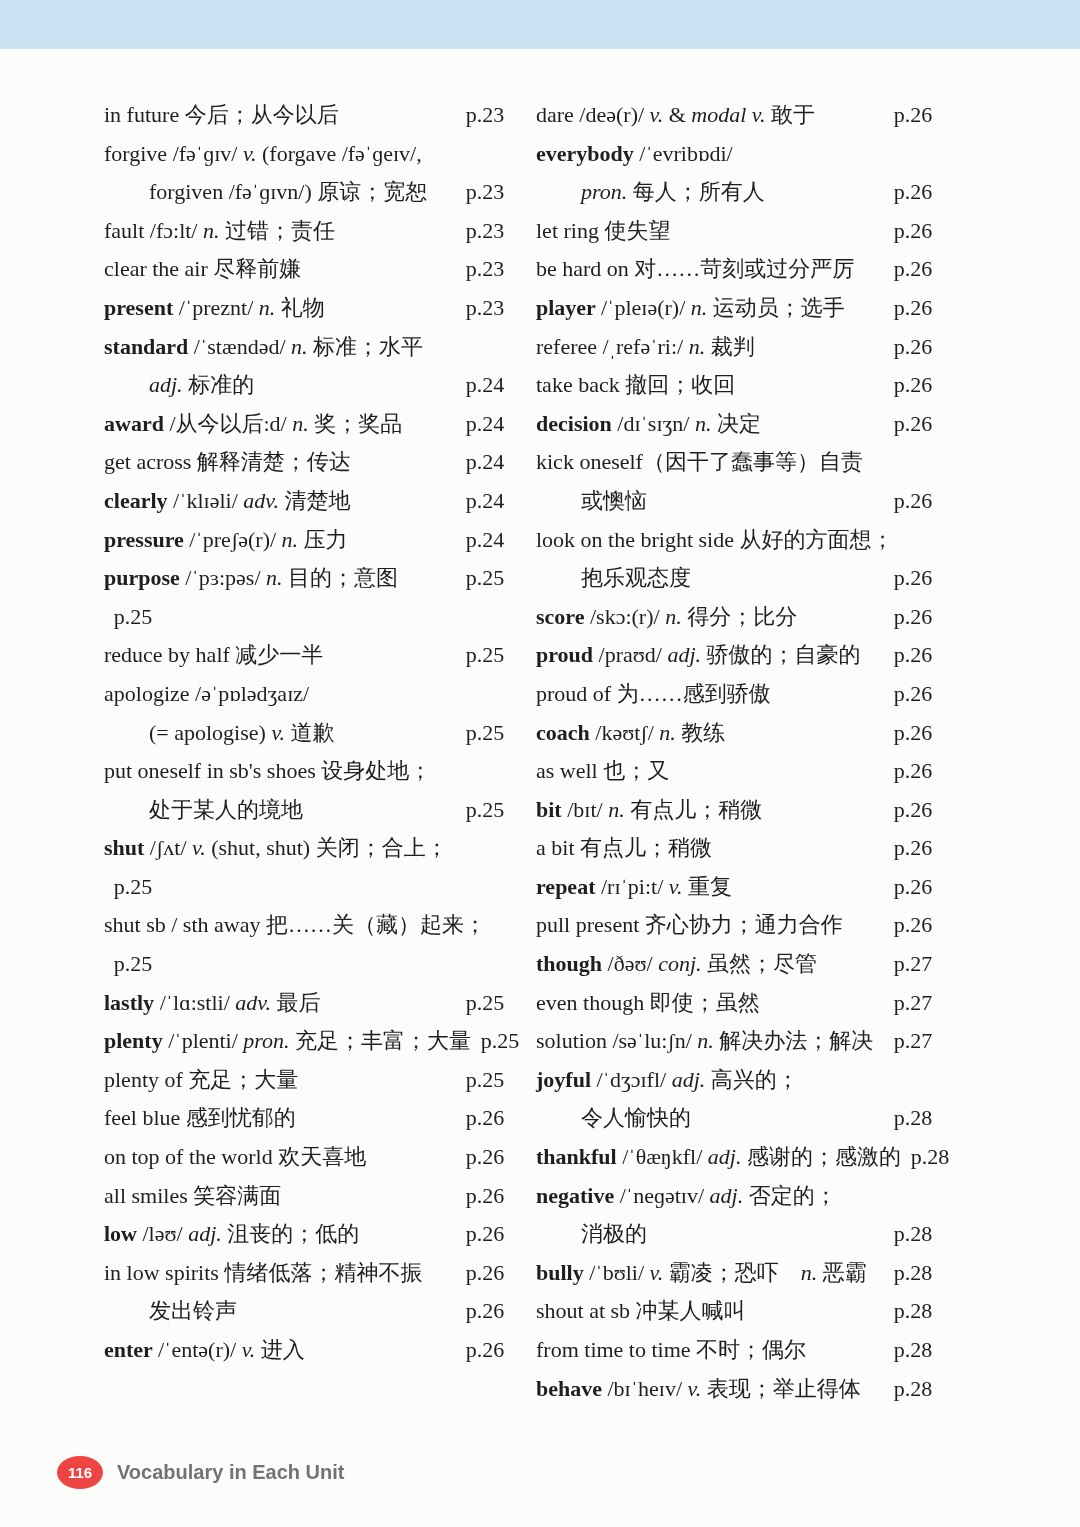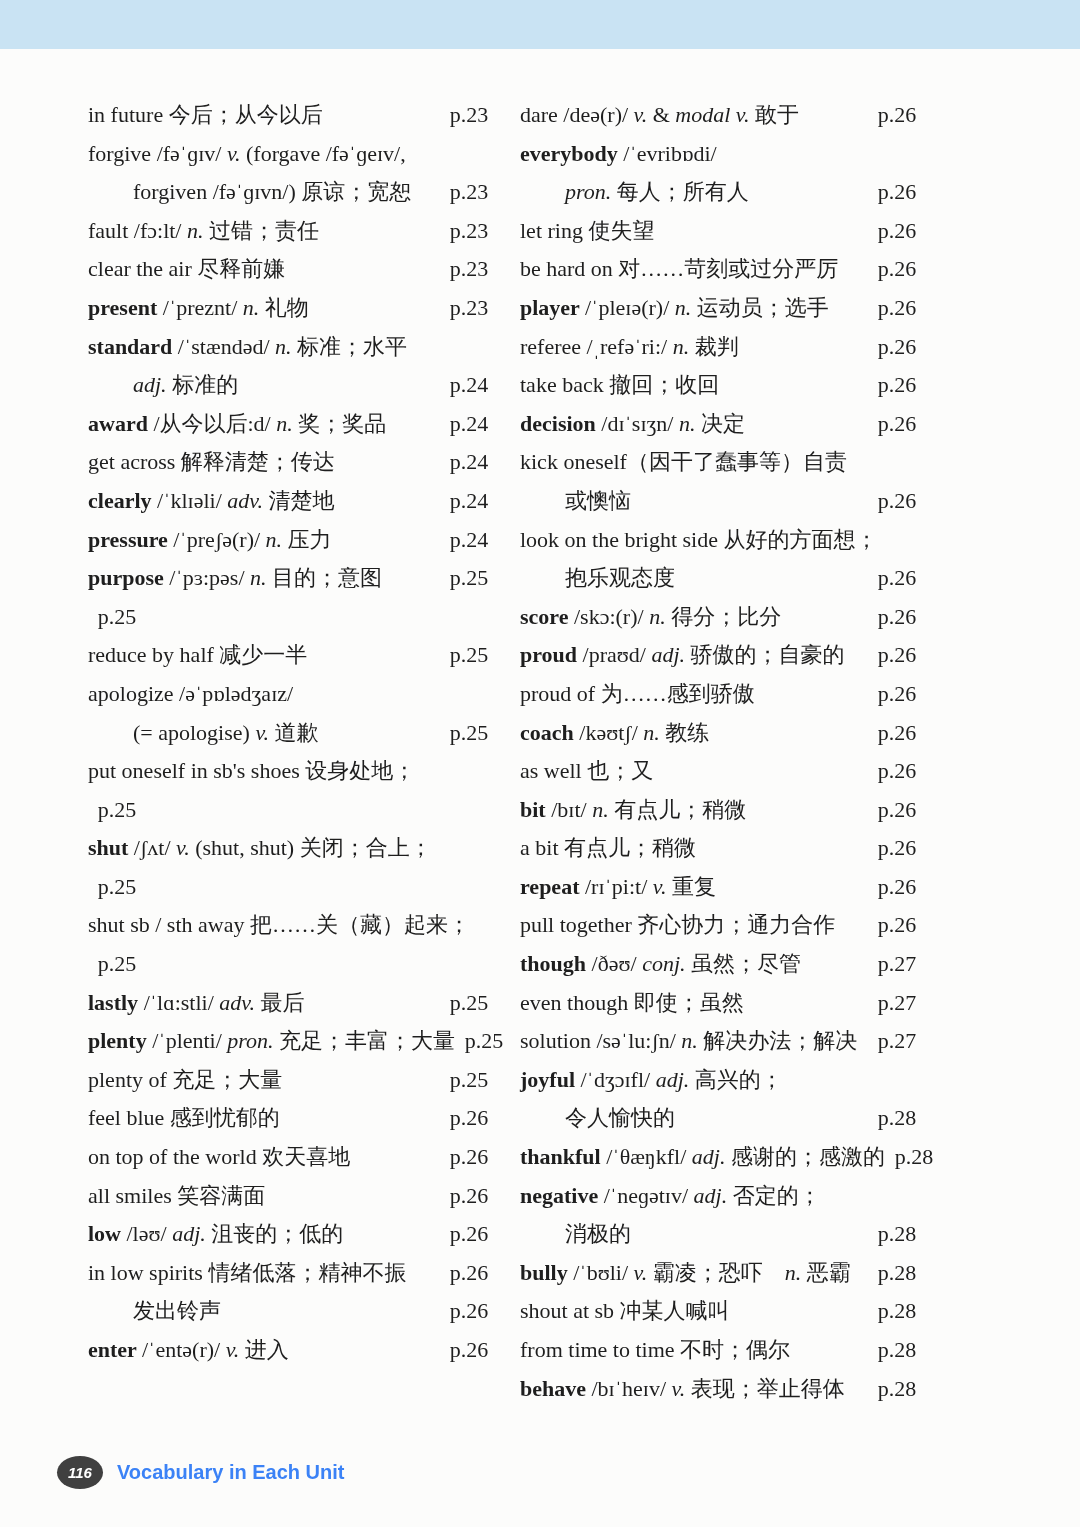--- a/index.html
+++ b/index.html
@@ -9,21 +9,21 @@
     font-family:"Liberation Serif","DejaVu Serif",serif;
     color:#1e1e1e;
   }
   .topbar{
     width:100%;height:49px;
   }
   .content{
     display:flex;
     padding:47px 0 0 88px;
   }
-  .vcol{width:404px;}
+  .vcol{width:404px;margin-left:16px;}
   .vcol.right{width:400px;margin-left:28px;}
   .vline{
     display:flex;
     align-items:baseline;
     height:38.6px;
     line-height:38.6px;
     font-size:22px;
     white-space:nowrap;
   }
   .vline.ind .vtext{padding-left:45px;}
@@ -115,20 +115,21 @@
         <span class="vtext"><span class="seg-r">apologize /əˈpɒlədʒaɪz/</span></span>
       </div>
       <div class="vline ind">
         <span class="vtext"><span class="seg-r">(= apologise) </span><span class="seg-i">v. </span><span class="seg-r">道歉</span></span>
         <span class="vpage">p.25</span>
       </div>
       <div class="vline">
         <span class="vtext"><span class="seg-r">put oneself in sb's shoes 设身处地；</span></span>
       </div>
       <div class="vline ind">
+        <span class="vtext"><span class="seg-r">处于某人的境地</span></span>
         <span class="vpage">p.25</span>
       </div>
       <div class="vline">
         <span class="vtext"><span class="seg-b">shut </span><span class="seg-r">/ʃʌt/ </span><span class="seg-i">v. </span><span class="seg-r">(shut, shut) 关闭；合上；</span></span>
       </div>
       <div class="vline ind">
         <span class="vpage">p.25</span>
       </div>
       <div class="vline">
         <span class="vtext"><span class="seg-r">shut sb / sth away 把……关（藏）起来；</span></span>
@@ -253,21 +254,21 @@
       </div>
       <div class="vline">
         <span class="vtext"><span class="seg-r">a bit 有点儿；稍微</span></span>
         <span class="vpage">p.26</span>
       </div>
       <div class="vline">
         <span class="vtext"><span class="seg-b">repeat </span><span class="seg-r">/rɪˈpi:t/ </span><span class="seg-i">v. </span><span class="seg-r">重复</span></span>
         <span class="vpage">p.26</span>
       </div>
       <div class="vline">
-        <span class="vtext"><span class="seg-r">pull together 齐心协力；通力合作</span></span>
+        <span class="vtext"><span class="seg-r">pull present 齐心协力；通力合作</span></span>
         <span class="vpage">p.26</span>
       </div>
       <div class="vline">
         <span class="vtext"><span class="seg-b">though </span><span class="seg-r">/ðəʊ/ </span><span class="seg-i">conj. </span><span class="seg-r">虽然；尽管</span></span>
         <span class="vpage">p.27</span>
       </div>
       <div class="vline">
         <span class="vtext"><span class="seg-r">even though 即使；虽然</span></span>
         <span class="vpage">p.27</span>
       </div>
@@ -306,15 +307,15 @@
         <span class="vpage">p.28</span>
       </div>
       <div class="vline">
         <span class="vtext"><span class="seg-b">behave </span><span class="seg-r">/bɪˈheɪv/ </span><span class="seg-i">v. </span><span class="seg-r">表现；举止得体</span></span>
         <span class="vpage">p.28</span>
       </div>
     </div>
 </div>
 
 <div class="footer">
-  <div class="badge" style="background: #404040; font-style: italic;">116</div>
-  <div class="footer-label" style="color: #3b82f6; text-align: right;">Vocabulary in Each Unit</div>
+  <div class="badge" style="background: #ef4444;">116</div>
+  <div class="footer-label" style="color: #737373; text-align: right;">Vocabulary in Each Unit</div>
 </div>
 
 </body></html>

